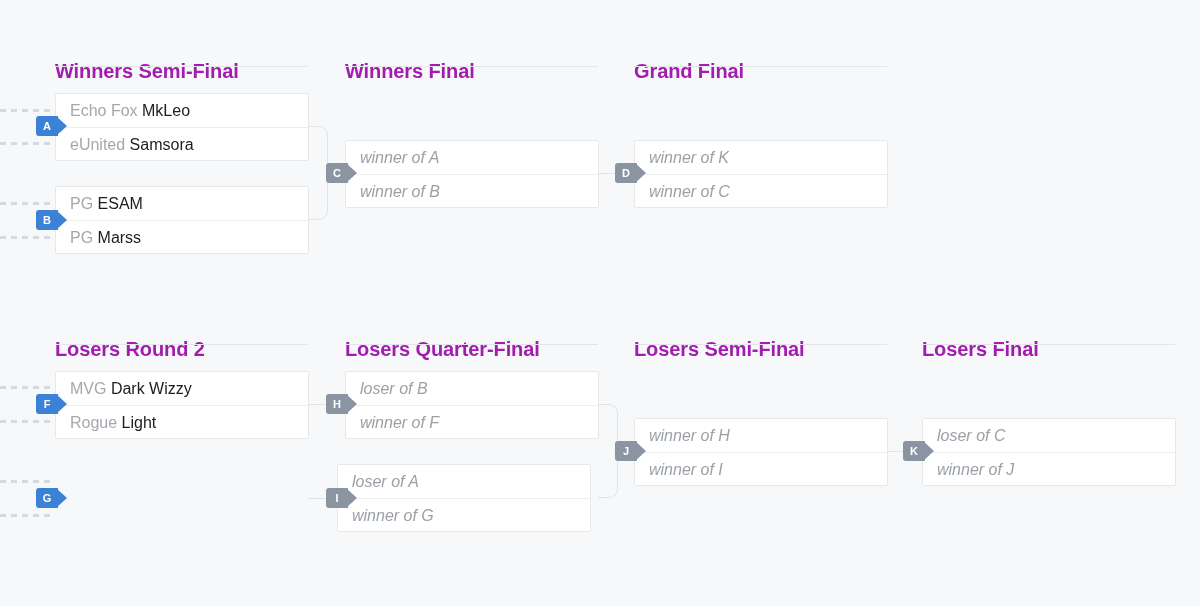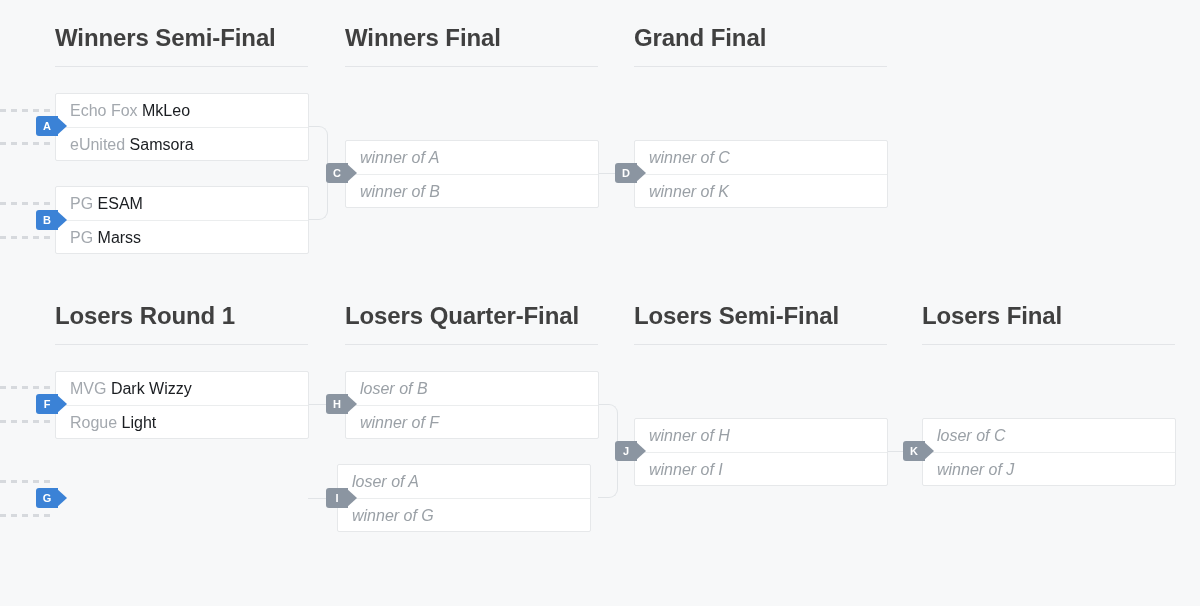--- a/index.html
+++ b/index.html
@@ -8,25 +8,26 @@
     background:#f7f8f9;
     font-family:"Liberation Sans", sans-serif;
     overflow:hidden;
     position:relative;
   }
   #bracket{position:absolute;inset:0;}
 
   
   .round-header{
     position:absolute;
-    font-size:24px;
+    font-size:20px;
     font-weight:bold;
-    color:#404040;
+    color:#a21caf;
     letter-spacing:-0.1px;
     white-space:nowrap;
+    margin-top:36px;
   }
   .round-rule{
     position:absolute;
     height:1px;
     background:#e3e5e8;
   }
 
   
   .match{
     position:absolute;
@@ -122,21 +123,21 @@
 
   <div class="round-header" style="left:55px;top:24px;">Winners Semi-Final</div>
   <div class="round-rule" style="left:55px;top:66px;width:253px;"></div>
 
   <div class="round-header" style="left:345px;top:24px;">Winners Final</div>
   <div class="round-rule" style="left:345px;top:66px;width:253px;"></div>
 
   <div class="round-header" style="left:634px;top:24px;">Grand Final</div>
   <div class="round-rule" style="left:634px;top:66px;width:253px;"></div>
 
-  <div class="round-header" style="left:55px;top:302px;">Losers Round 1</div>
+  <div class="round-header" style="left:55px;top:302px;">Losers Round 2</div>
   <div class="round-rule" style="left:55px;top:344px;width:253px;"></div>
 
   <div class="round-header" style="left:345px;top:302px;">Losers Quarter-Final</div>
   <div class="round-rule" style="left:345px;top:344px;width:253px;"></div>
 
   <div class="round-header" style="left:634px;top:302px;">Losers Semi-Final</div>
   <div class="round-rule" style="left:634px;top:344px;width:253px;"></div>
 
   <div class="round-header" style="left:922px;top:302px;">Losers Final</div>
   <div class="round-rule" style="left:922px;top:344px;width:253px;"></div>
@@ -207,22 +208,22 @@
     <div class="slot placeholder">winner of A</div>
     <div class="slot placeholder">winner of B</div>
   </div>
   <div class="badge gray" style="left:326px;top:163px;">
     <div class="body"></div>
     <div class="tip"></div>
     <div class="ltr">C</div>
   </div>
 
   <div class="match" style="left:634px;top:140px;">
+    <div class="slot placeholder">winner of K</div>
     <div class="slot placeholder">winner of C</div>
-    <div class="slot placeholder">winner of K</div>
   </div>
   <div class="badge gray" style="left:615px;top:163px;">
     <div class="body"></div>
     <div class="tip"></div>
     <div class="ltr">D</div>
   </div>
 
   <div class="match" style="left:55px;top:371px;">
     <div class="slot">
       <span class="team">MVG </span>

